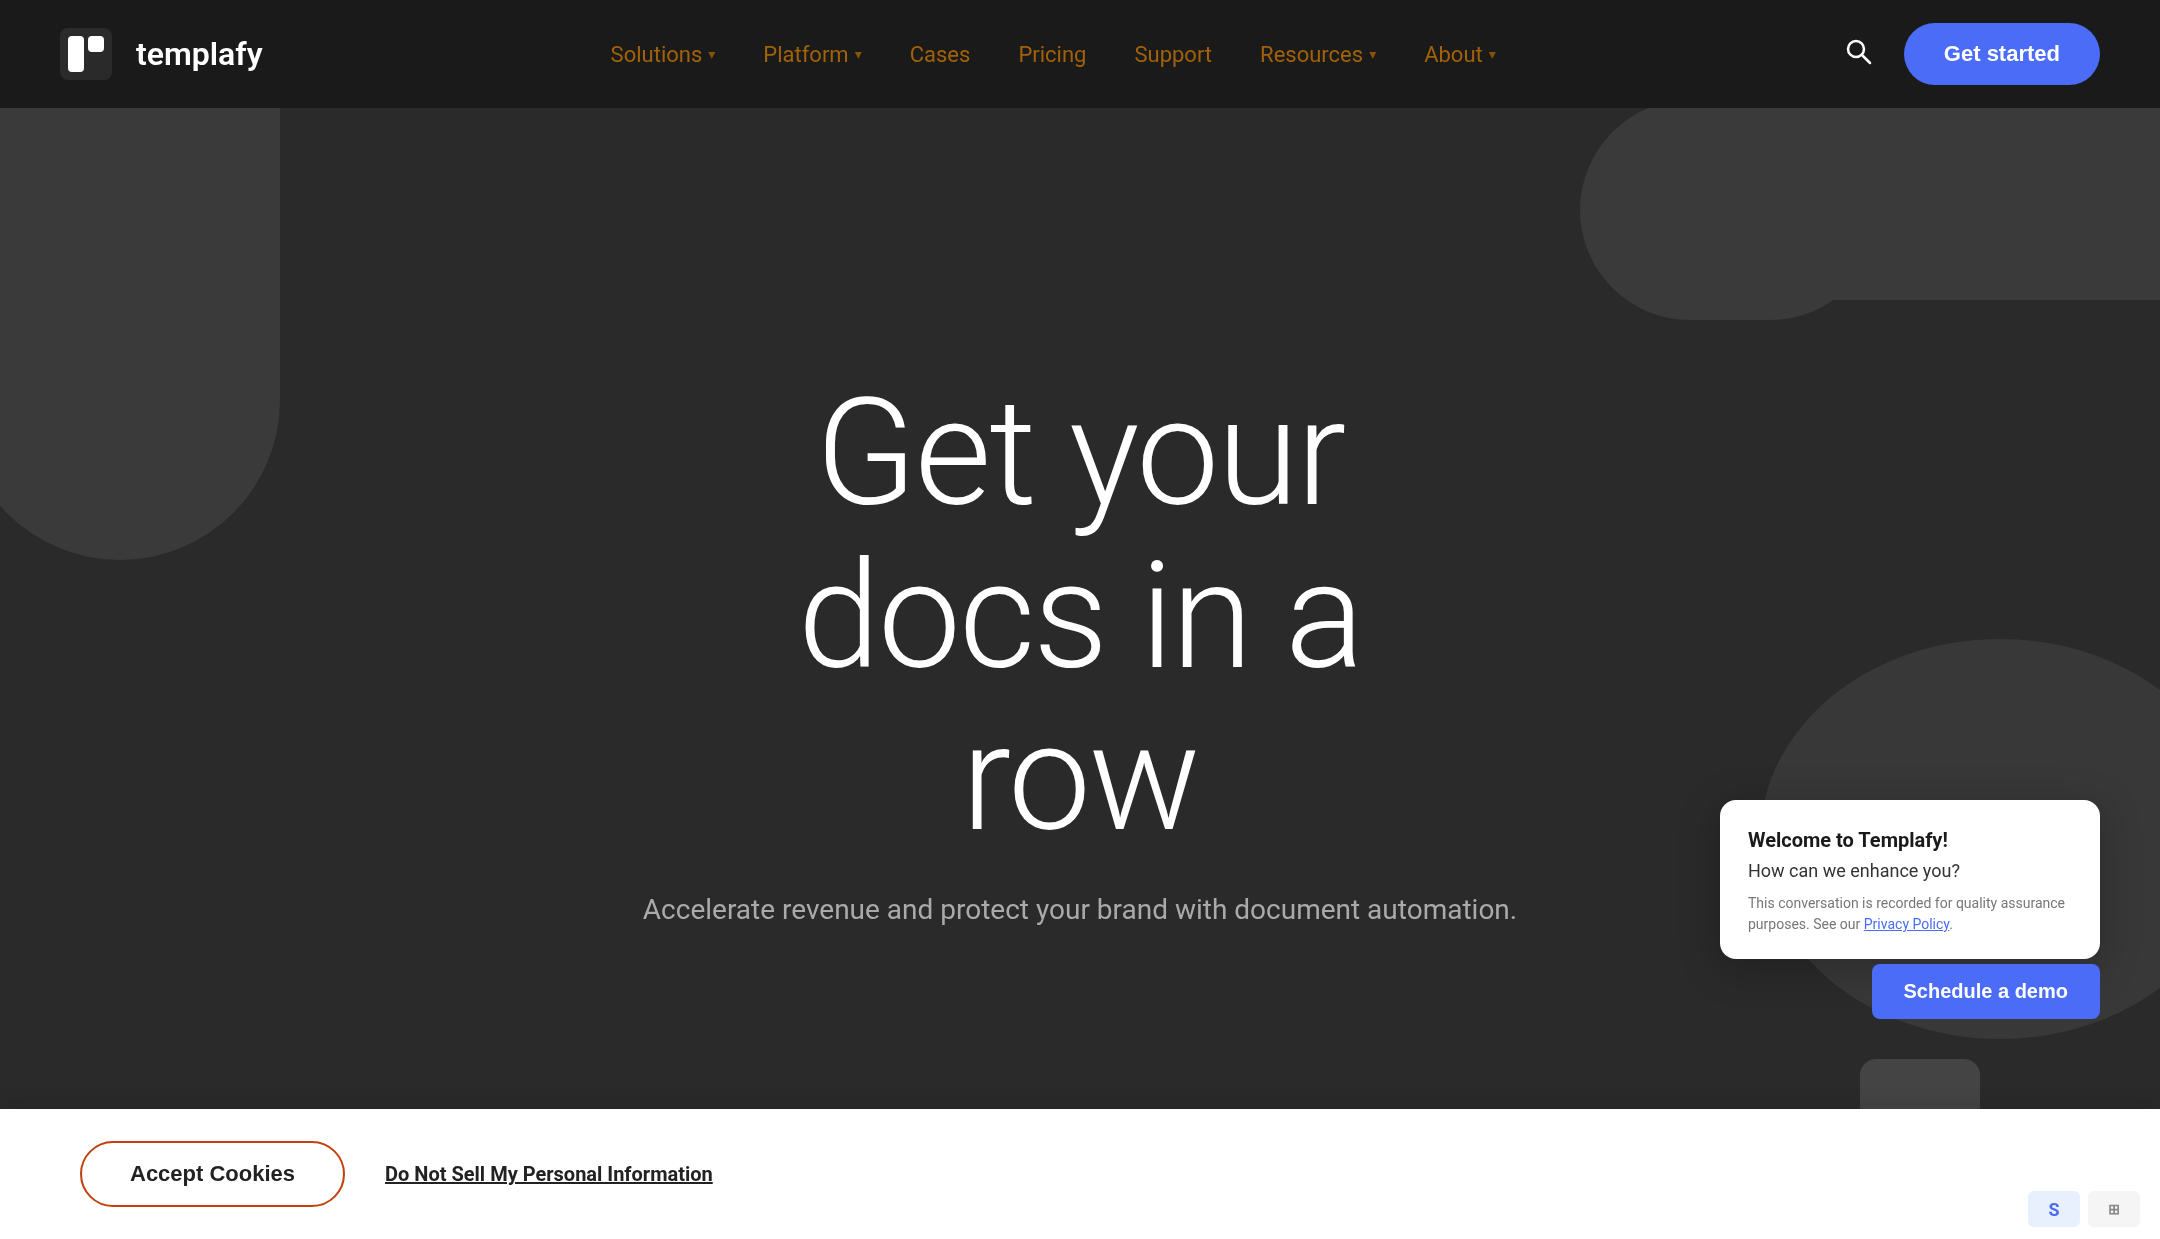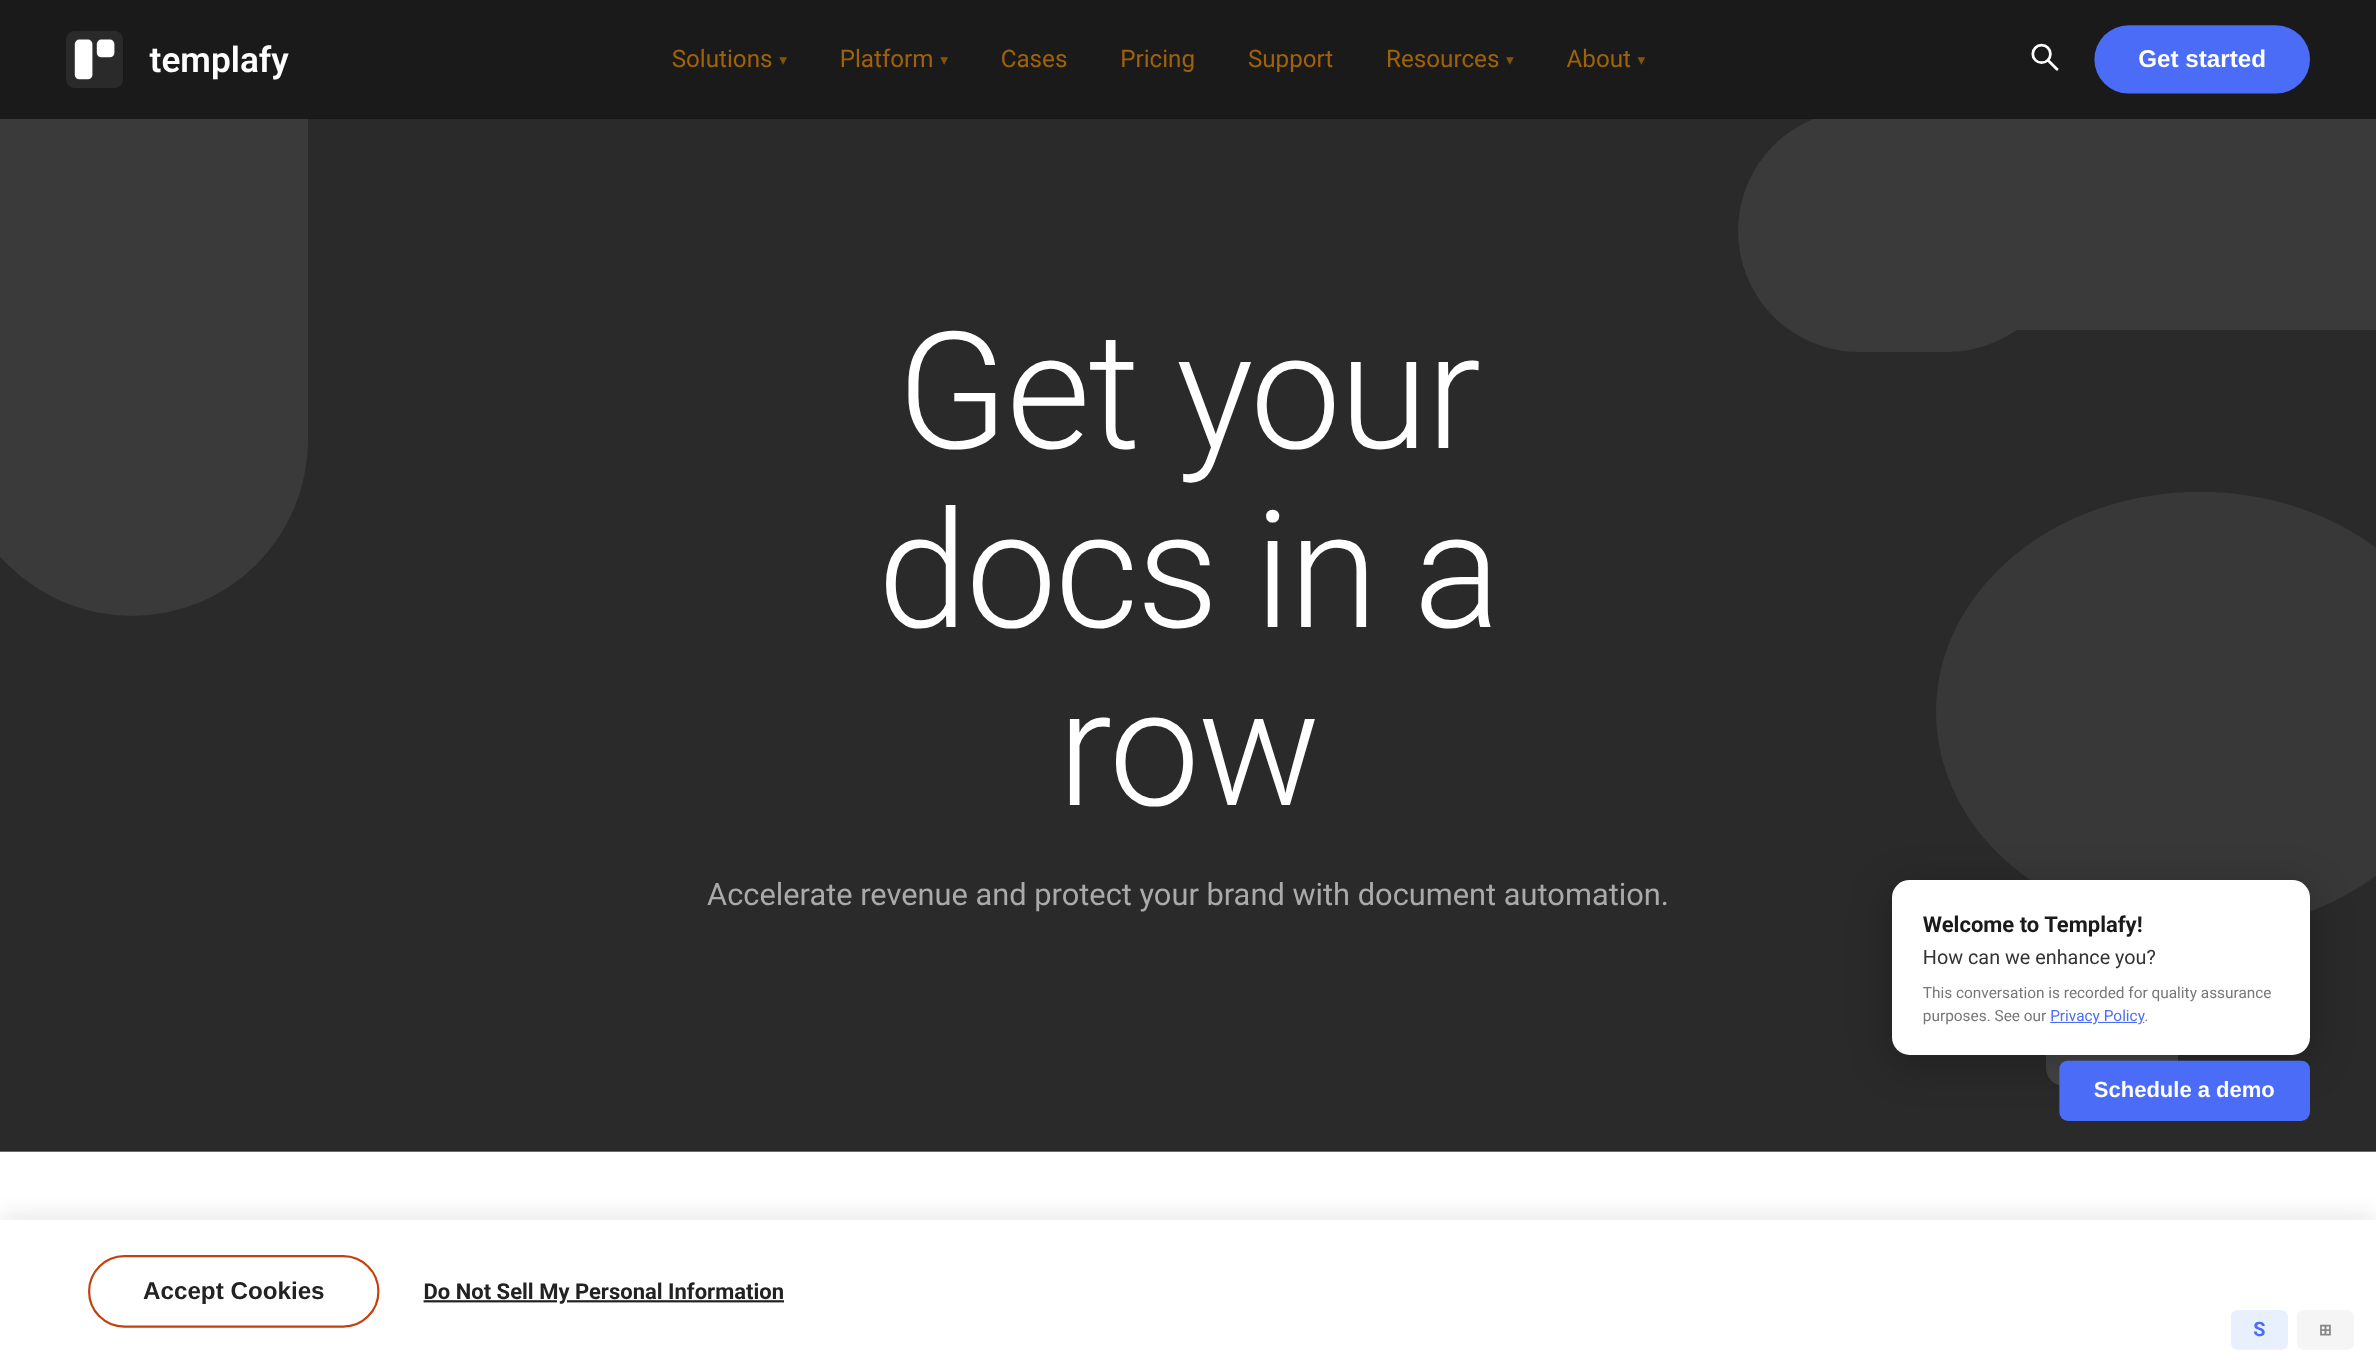--- a/index.html
+++ b/index.html
@@ -23,21 +23,21 @@
     .chevron { font-size: 14px; opacity: 0.8; }
     .nav-right { display: flex; align-items: center; gap: 32px; }
     .search-icon-btn { background: none; border: none; cursor: pointer; color: #fff; font-size: 28px; }
     .get-started-btn {
       background: #4a6cf7; color: #fff; border: none; border-radius: 50px;
       padding: 18px 40px; font-size: 22px; font-weight: 600; cursor: pointer;
     }
 
     
     .hero {
-      width: 2160px; height: 1047px;
+      width: 2160px; height: 1239px;
       background: #2a2a2a;
       position: relative; overflow: hidden;
       display: flex; flex-direction: column; align-items: center; justify-content: center;
       padding-top: 60px;
     }
 
     
     .deco-circle-tl {
       position: absolute; top: 80px; left: -40px;
       width: 320px; height: 480px;

